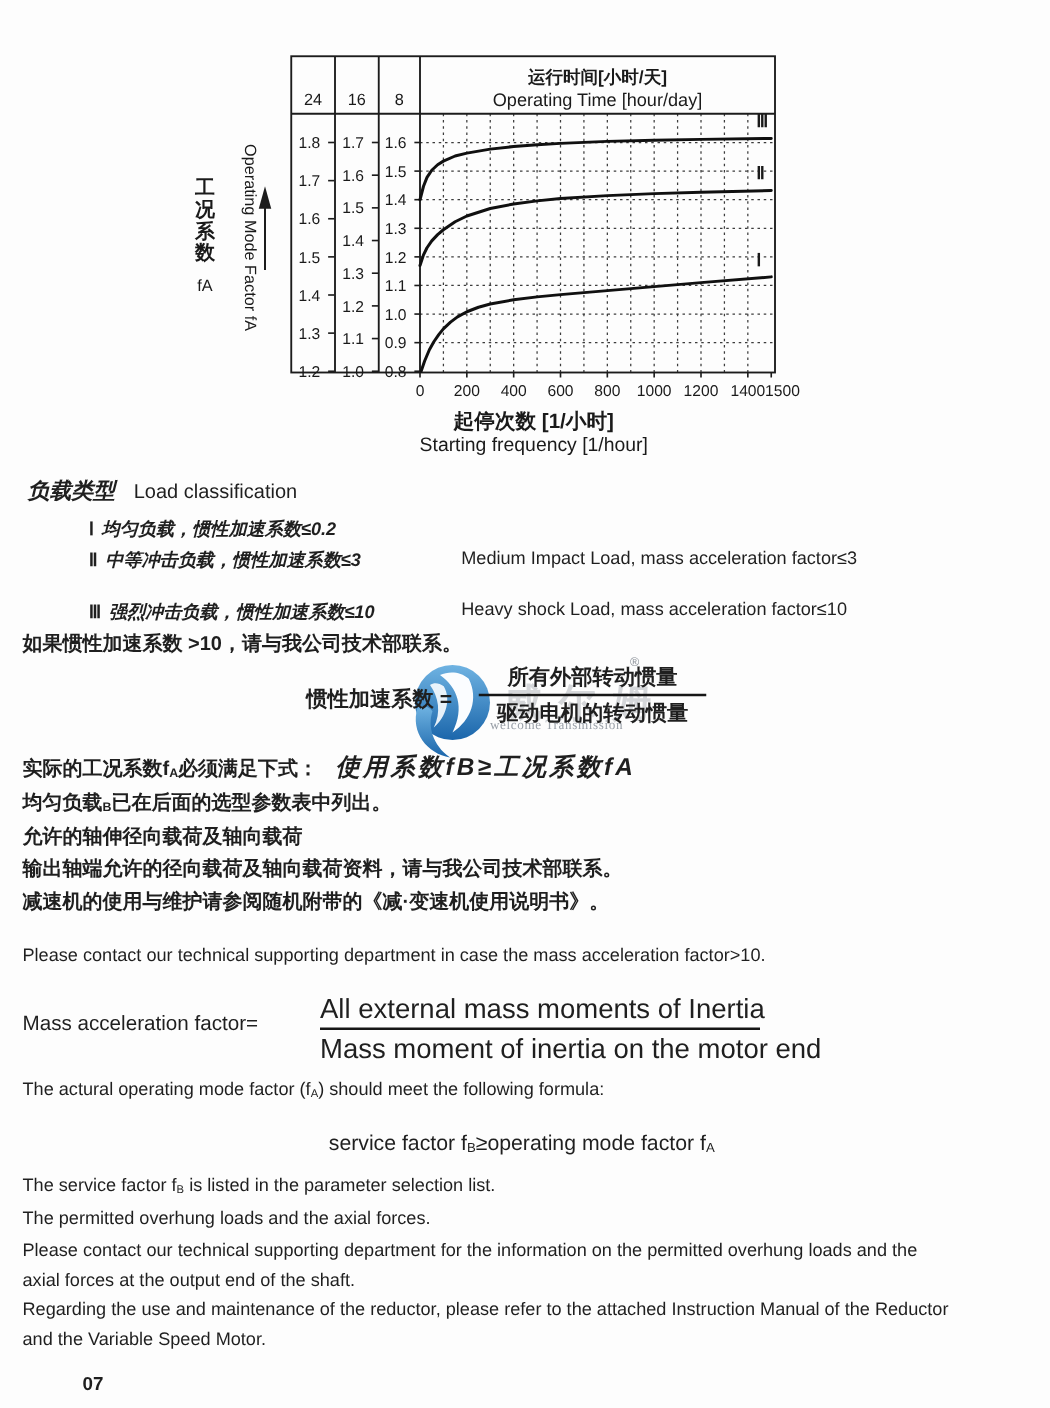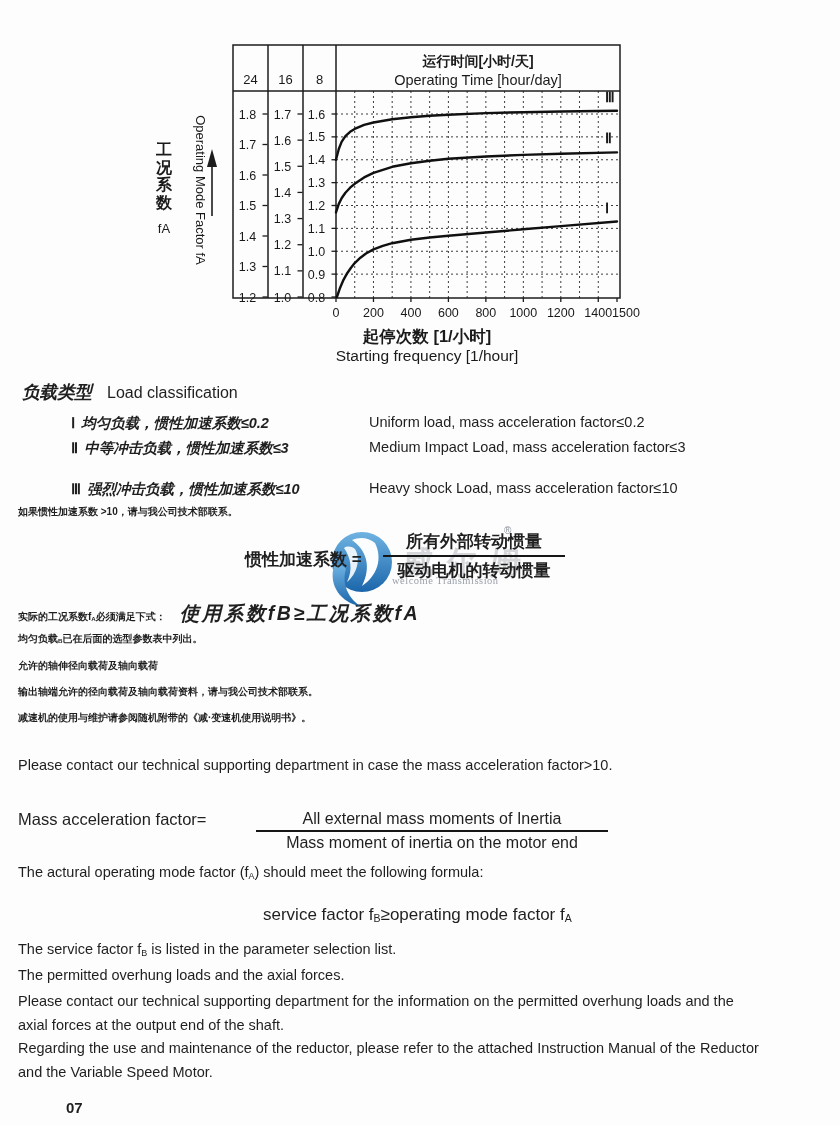--- a/index.html
+++ b/index.html
@@ -25,33 +25,33 @@
   #chart .arrow{stroke:#1c1c1c;stroke-width:1.6;}
   #chart .arrowhead{fill:#1c1c1c;}
 
   
   .zh{font-weight:600;font-style:italic;}
   .t-title-zh{font-size:17.5px;font-weight:700;}
   .t-title-en{font-size:16px;font-weight:400;margin-left:15px;}
   .row{font-size:14.5px;width:800px;margin-left:36px;}
   .rom{font-weight:700;margin-right:6px;}
   .en-col{position:absolute;left:298px;top:0;font-weight:400;}
-  .body-zh{font-size:10px;font-weight:600;}
+  .body-zh{font-size:16px;font-weight:600;}
   .body-en{font-size:14.5px;}
   .big-zh{font-size:19.5px;font-weight:700;letter-spacing:2.5px;margin-left:14px;}
   .big-en{font-size:17px;}
   .baseline-row{display:flex;align-items:baseline;}
   sub.s{font-size:0.62em;vertical-align:-0.18em;line-height:0;}
 
   
   .frac{text-align:center;z-index:2;}
   .frac .num,.frac .den{white-space:nowrap;}
   .frac .bar{border-top:2px solid #161616;margin:2px 0;}
   .frac-zh{font-size:17px;font-weight:700;}
-  .frac-en{font-size:16px;margin-top:16px;}
+  .frac-en{font-size:22px;}
   .f-label-zh{font-size:17px;font-weight:700;z-index:2;}
   .f-label-en{font-size:16.5px;z-index:2;}
 
   
   .wm{z-index:1;}
   .wm-zh{position:absolute;left:84px;top:26px;font-size:31px;font-weight:700;letter-spacing:13px;color:#878d95;opacity:.33;white-space:nowrap;}
   .wm-cap{position:absolute;left:74px;top:59px;font-size:10.5px;font-family:"Liberation Serif",serif;color:#9aa0a8;letter-spacing:.5px;white-space:nowrap;}
   .wm-reg{position:absolute;left:186px;top:9px;font-size:10px;color:#8a9098;}
 
   .pagenum{font-size:15px;font-weight:600;margin-left:36px;}
@@ -178,21 +178,20 @@
       <polygon points="212,149 207,167 217,167" class="arrowhead"></polygon>
     </svg>
 
   <div class="abs baseline-row" style="left:22px;top:380px">
     <span class="t-title-zh zh">负载类型</span>
     <span class="t-title-en">Load classification</span>
   </div>
 
   <div class="abs row" style="left:35px;top:414px">
     <span class="rom">Ⅰ</span><span class="zh">均匀负载，惯性加速系数≤0.2</span>
-    <span class="en-col">Uniform load, mass acceleration factor≤0.2</span>
   </div>
   <div class="abs row" style="left:35px;top:439px">
     <span class="rom">Ⅱ</span><span class="zh">中等冲击负载，惯性加速系数≤3</span>
     <span class="en-col">Medium Impact Load, mass acceleration factor≤3</span>
   </div>
   <div class="abs row" style="left:35px;top:480px">
     <span class="rom">Ⅲ</span><span class="zh">强烈冲击负载，惯性加速系数≤10</span>
     <span class="en-col">Heavy shock Load, mass acceleration factor≤10</span>
   </div>
 

